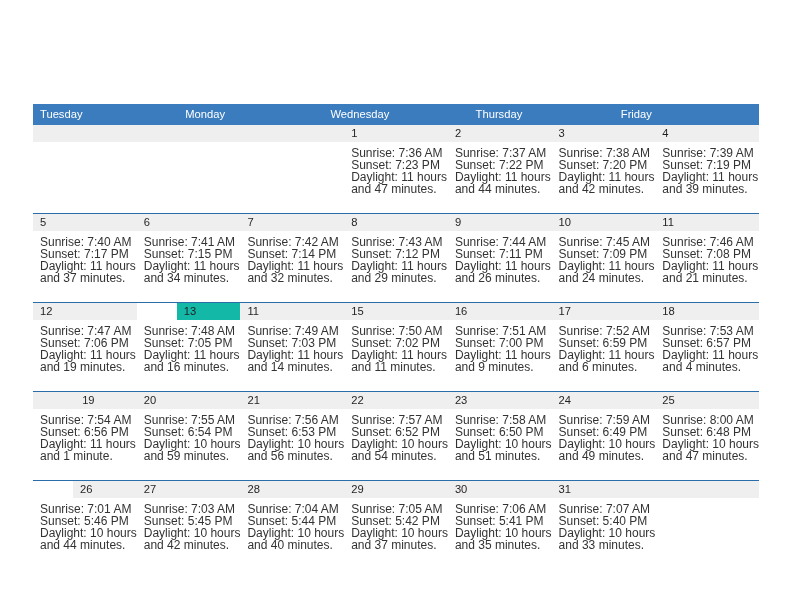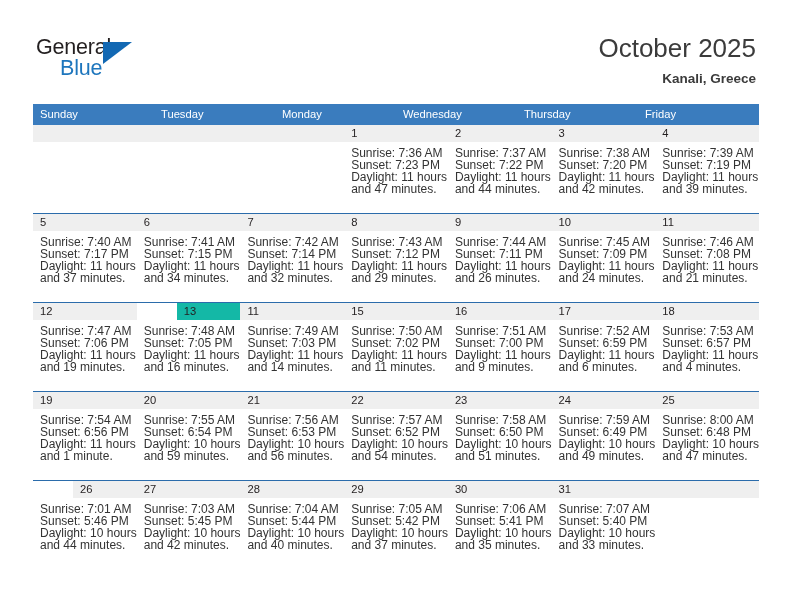--- a/index.html
+++ b/index.html
@@ -141,39 +141,24 @@
   }
   .cell-body div {
     white-space: nowrap;
   }
 </style>
 </head>
 <body>
 
 <div class="page">
 
-  <div class="header">
-
-    <div class="logo">
-      <span class="logo-general">General</span>
-      <span class="logo-tri" style="border-left-color: rgb(18, 104, 179);"></span>
-      <span class="logo-blue">Blue</span>
-    </div>
-
-    <div class="title-block">
-      <div class="cal-title">October 2025</div>
-      <div class="cal-sub">Kanali, Greece</div>
-    </div>
-
-  </div>
 
   <div class="calendar">
 
     <div class="dow-row" style="background: rgb(58, 124, 190);">
-      <div class="dow">Sunday</div>
       <div class="dow">Tuesday</div>
       <div class="dow">Monday</div>
       <div class="dow">Wednesday</div>
       <div class="dow">Thursday</div>
       <div class="dow">Friday</div>
     </div>
 
     <div class="week-container">
         <div class="week first">
           <div class="cell empty">
@@ -347,21 +332,21 @@
             <div class="cell-body">
               <div>Sunrise: 7:53 AM</div>
               <div>Sunset: 6:57 PM</div>
               <div>Daylight: 11 hours</div>
               <div>and 4 minutes.</div>
             </div>
           </div>
         </div>
         <div class="week">
           <div class="cell">
-            <div class="cell-date" style="background: rgb(239, 239, 239);">19</div>
+            <div class="cell-date" style="background: rgb(239, 239, 239); text-align: center;">19</div>
             <div class="cell-body">
               <div>Sunrise: 7:54 AM</div>
               <div>Sunset: 6:56 PM</div>
               <div>Daylight: 11 hours</div>
               <div>and 1 minute.</div>
             </div>
           </div>
           <div class="cell">
             <div class="cell-date" style="background: rgb(239, 239, 239);">20</div>
             <div class="cell-body">

